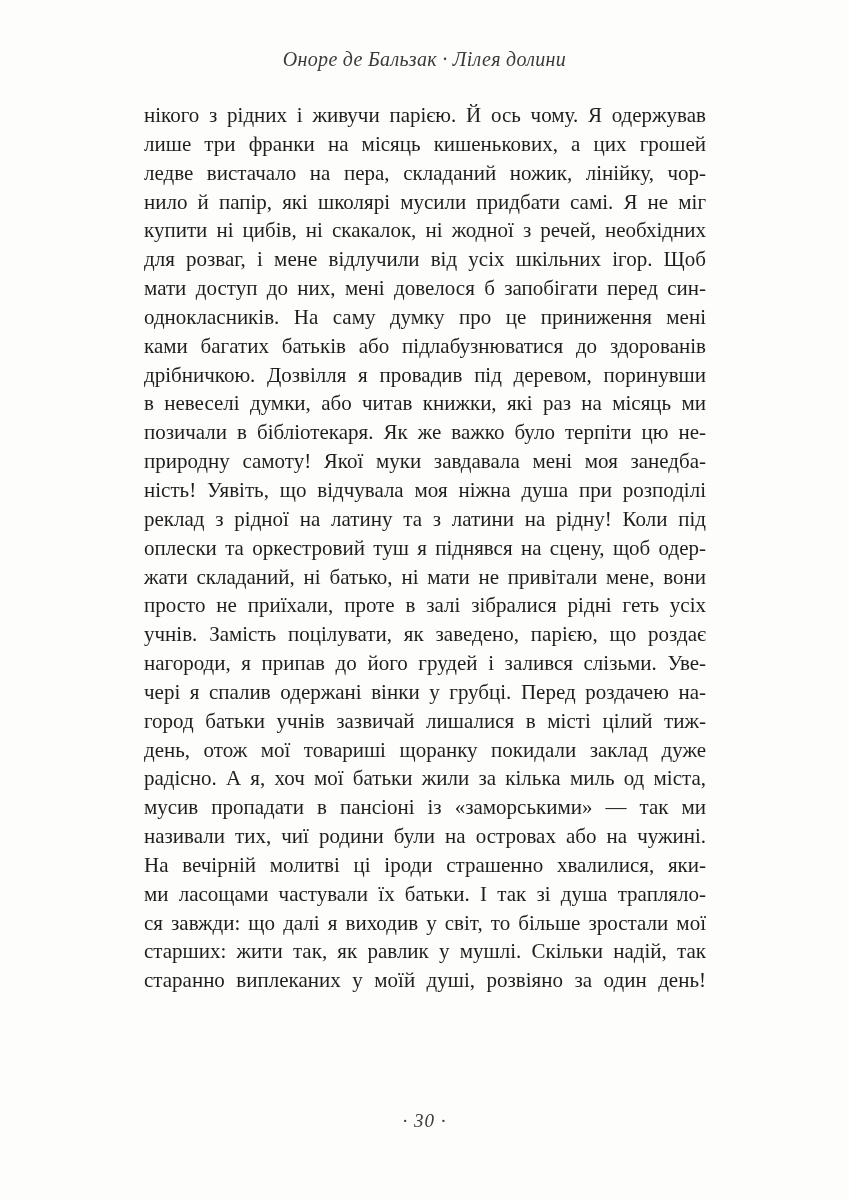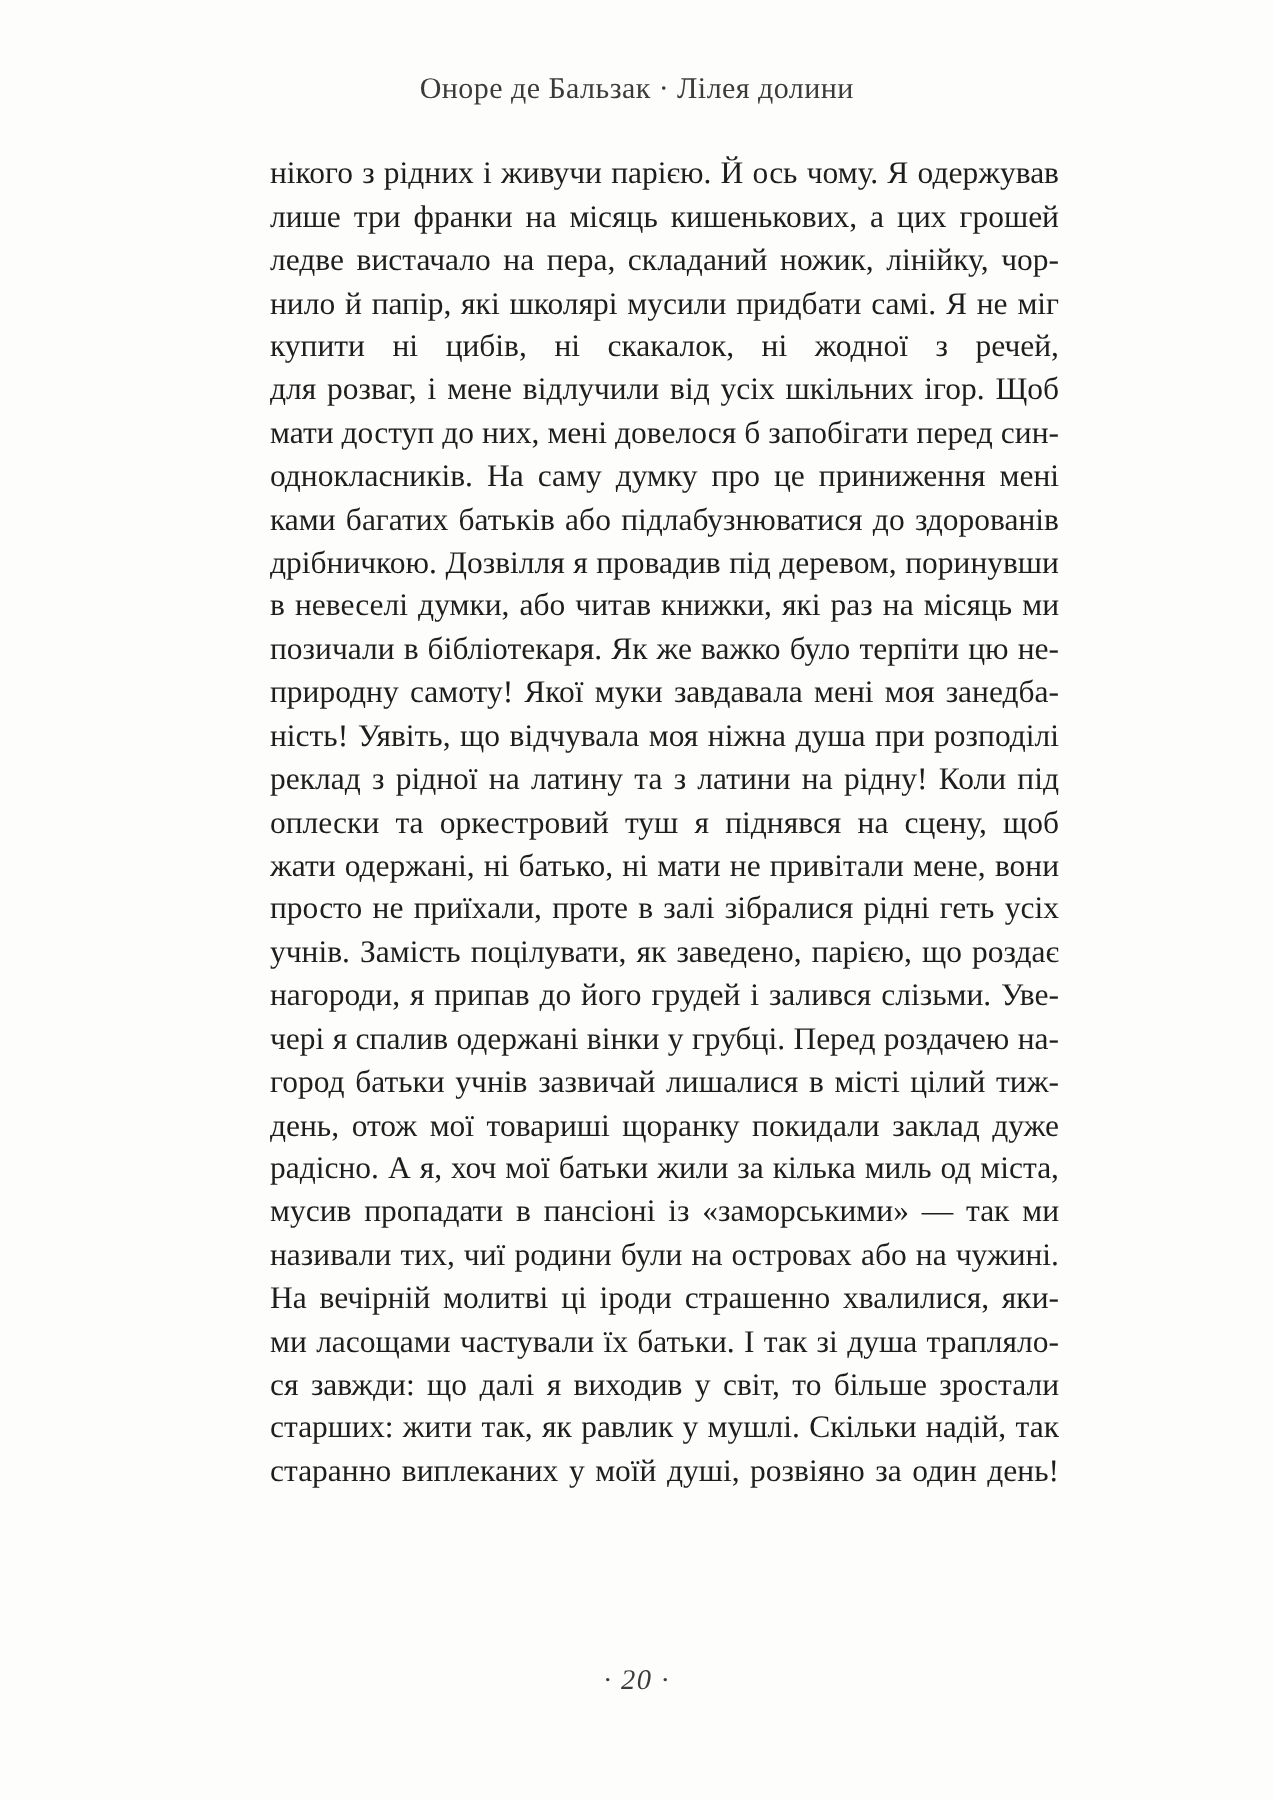--- a/index.html
+++ b/index.html
@@ -13,41 +13,41 @@
     background: #fdfdfc;
     overflow: hidden;
     font-family: "Liberation Serif", "DejaVu Serif", serif;
   }
   .running-header {
     position: absolute;
     top: 48px;
     left: 0;
     width: 100%;
     text-align: center;
+    font-style: italic;
     font-size: 20px;
     letter-spacing: 0.3px;
     color: #3b3b39;
   }
   .body-text {
     position: absolute;
     top: 101px;
     left: 144px;
     width: 562px;
     font-size: 21px;
     color: #1e1e1c;
   }
   .body-line {
     display: block;
     height: 28.85px;
     line-height: 28.85px;
     text-align: justify;
     text-align-last: justify;
     white-space: normal;
     overflow: hidden;
-    margin-left: 36px;
   }
   .page-number {
     position: absolute;
     top: 1110px;
     left: 0;
     width: 100%;
     text-align: center;
     font-style: italic;
     font-size: 19px;
     letter-spacing: 1px;
@@ -70,31 +70,31 @@
       <div class="body-line">мати доступ до них, мені довелося б запобігати перед син-</div>
       <div class="body-line">однокласників. На саму думку про це приниження мені</div>
       <div class="body-line">ками багатих батьків або підлабузнюватися до здорованів</div>
       <div class="body-line">дрібничкою. Дозвілля я провадив під деревом, поринувши</div>
       <div class="body-line">в невеселі думки, або читав книжки, які раз на місяць ми</div>
       <div class="body-line">позичали в бібліотекаря. Як же важко було терпіти цю не-</div>
       <div class="body-line">природну самоту! Якої муки завдавала мені моя занедба-</div>
       <div class="body-line">ність! Уявіть, що відчувала моя ніжна душа при розподілі</div>
       <div class="body-line">реклад з рідної на латину та з латини на рідну! Коли під</div>
       <div class="body-line">оплески та оркестровий туш я піднявся на сцену, щоб одер-</div>
-      <div class="body-line">жати одержані, ні батько, ні мати не привітали мене, вони</div>
+      <div class="body-line">жати складаний, ні батько, ні мати не привітали мене, вони</div>
       <div class="body-line">просто не приїхали, проте в залі зібралися рідні геть усіх</div>
       <div class="body-line">учнів. Замість поцілувати, як заведено, парією, що роздає</div>
       <div class="body-line">нагороди, я припав до його грудей і залився слізьми. Уве-</div>
       <div class="body-line">чері я спалив одержані вінки у грубці. Перед роздачею на-</div>
       <div class="body-line">город батьки учнів зазвичай лишалися в місті цілий тиж-</div>
       <div class="body-line">день, отож мої товариші щоранку покидали заклад дуже</div>
       <div class="body-line">радісно. А я, хоч мої батьки жили за кілька миль од міста,</div>
       <div class="body-line">мусив пропадати в пансіоні із «заморськими» — так ми</div>
       <div class="body-line">називали тих, чиї родини були на островах або на чужині.</div>
       <div class="body-line">На вечірній молитві ці іроди страшенно хвалилися, яки-</div>
       <div class="body-line">ми ласощами частували їх батьки. І так зі душа трапляло-</div>
       <div class="body-line">ся завжди: що далі я виходив у світ, то більше зростали мої</div>
       <div class="body-line">старших: жити так, як равлик у мушлі. Скільки надій, так</div>
       <div class="body-line">старанно виплеканих у моїй душі, розвіяно за один день!</div>
     </div>
 
-  <div class="page-number">· 20 ·</div>
+  <div class="page-number">· 30 ·</div>
 </div>
 
 </body></html>

